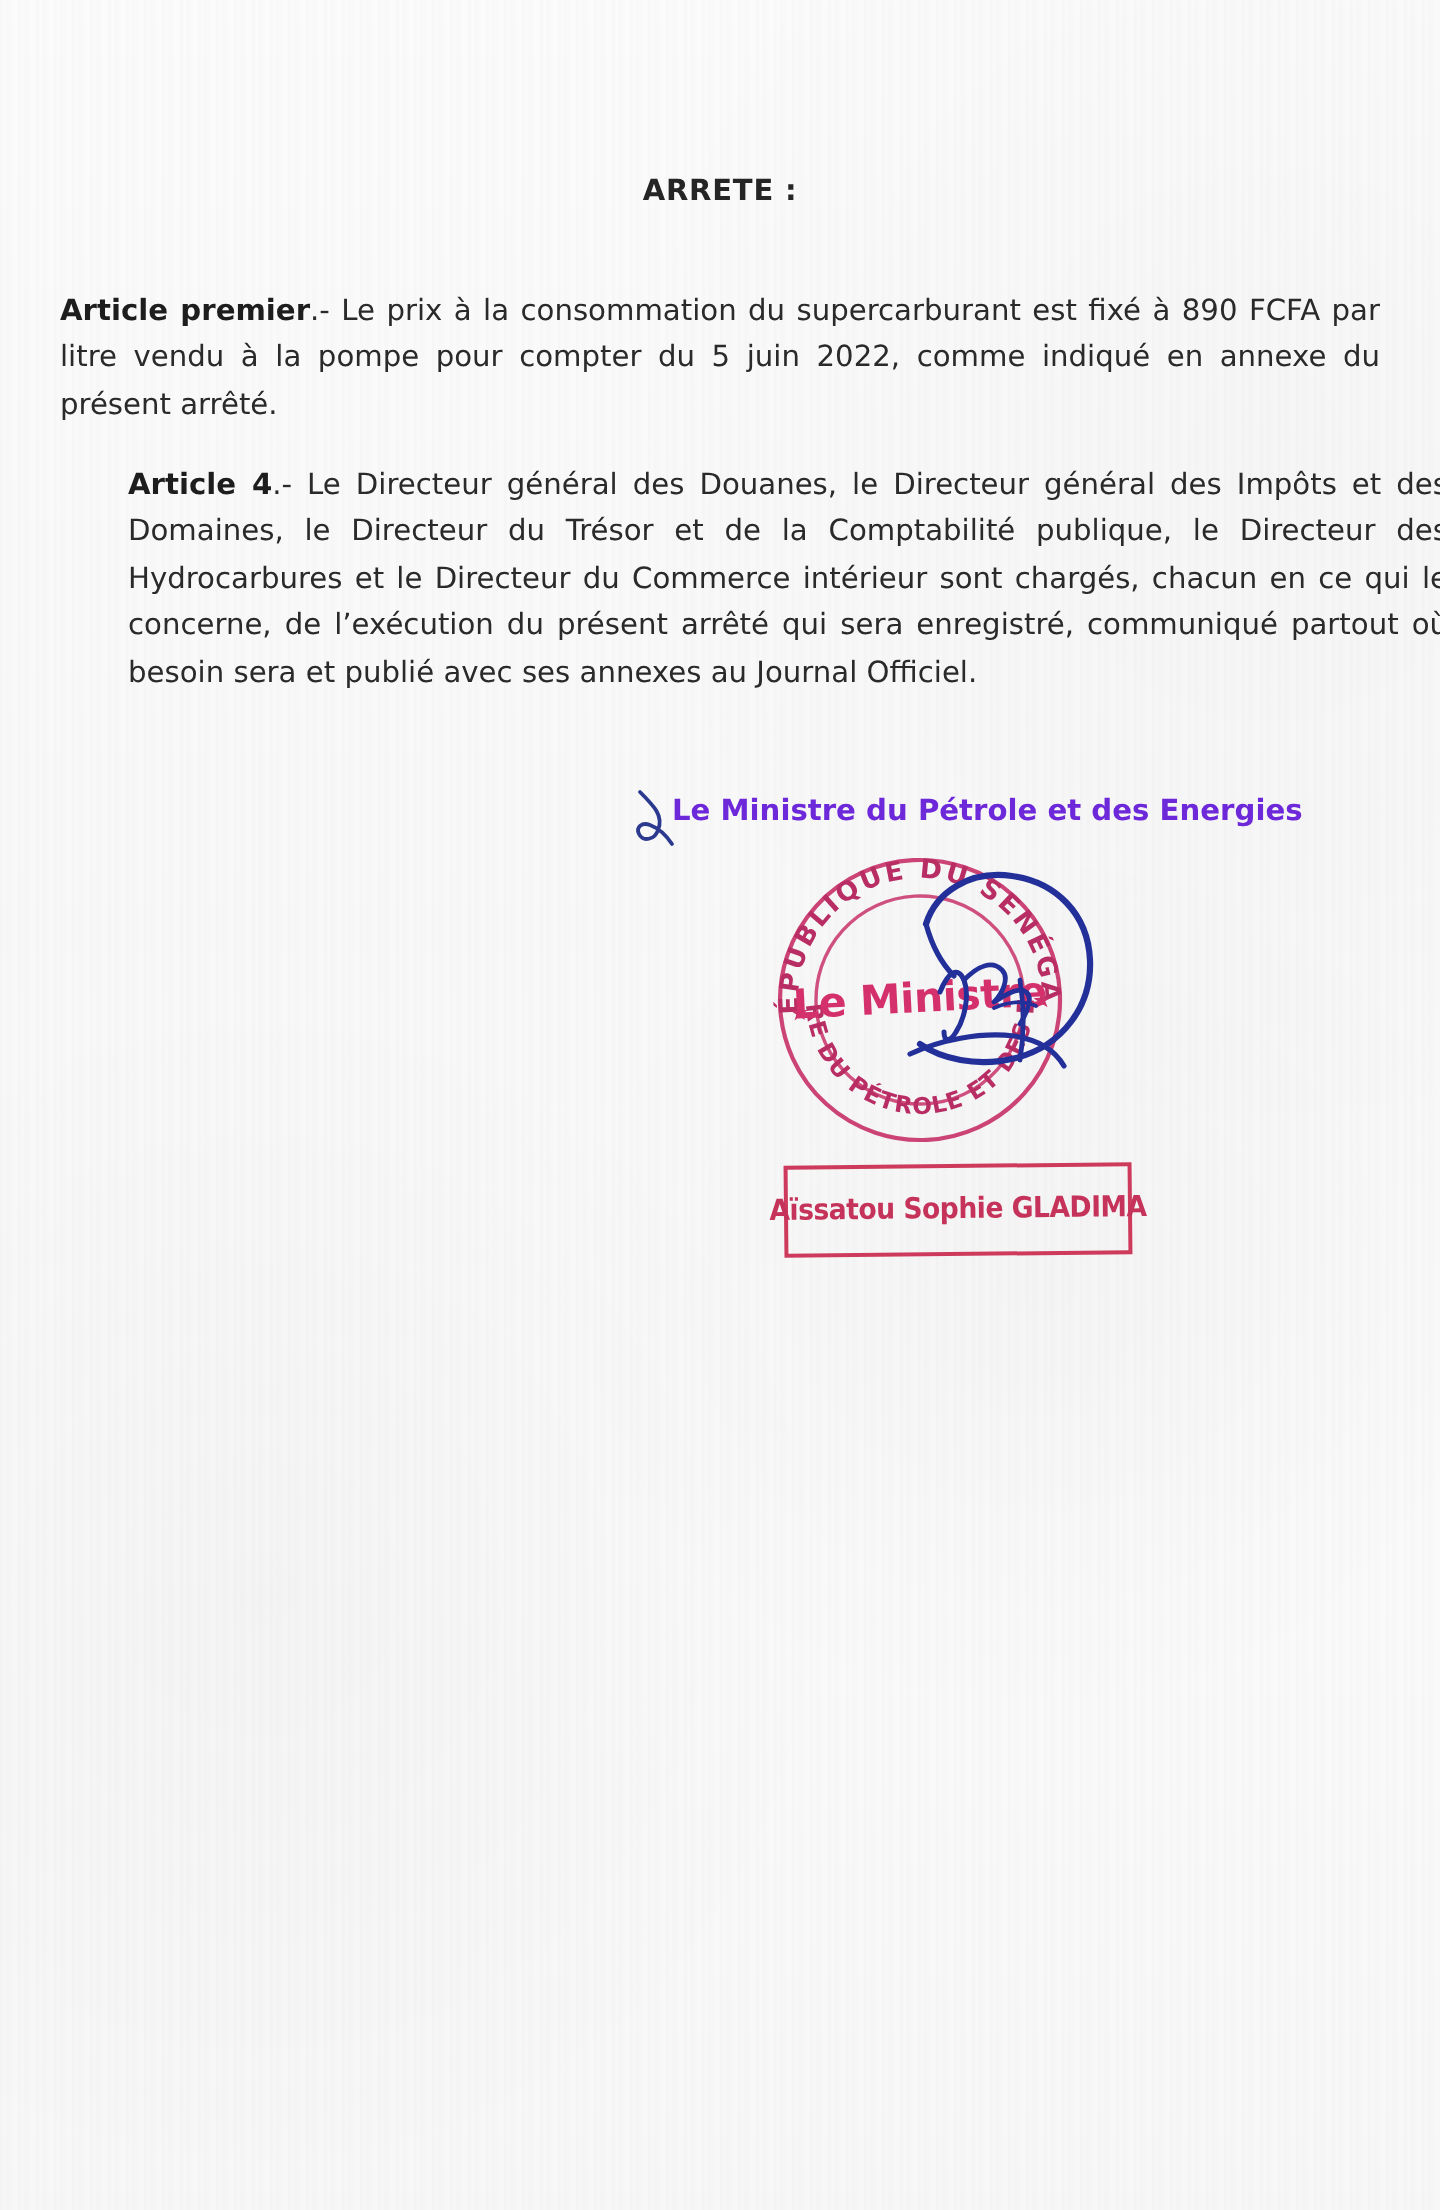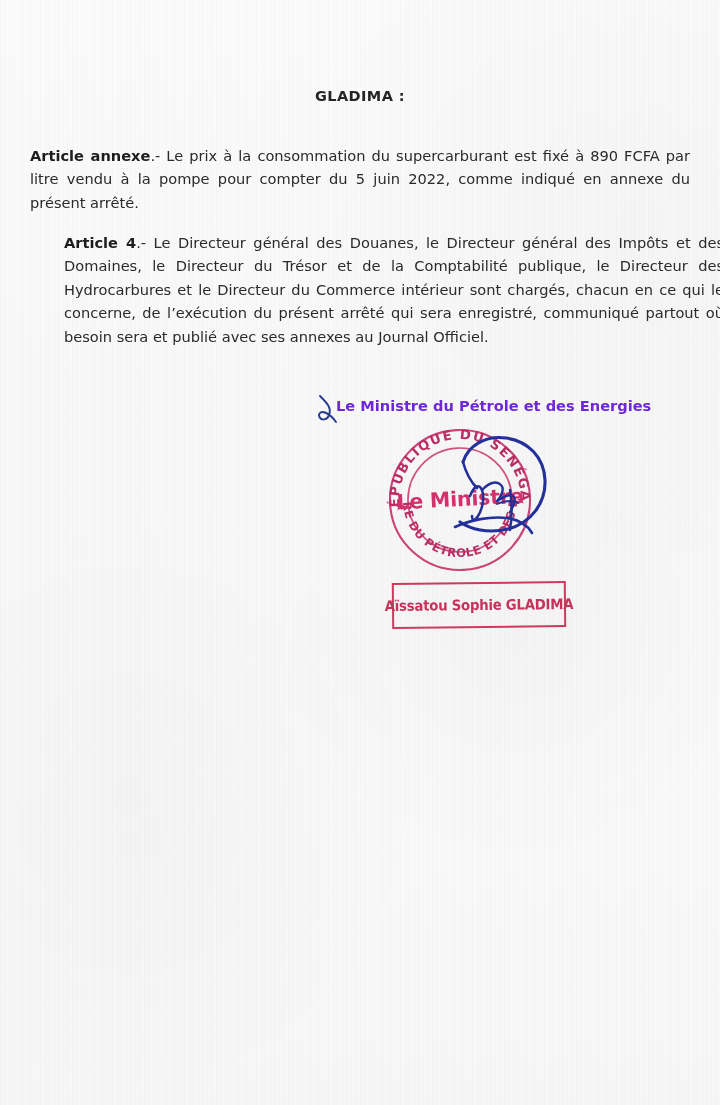--- a/index.html
+++ b/index.html
@@ -136,23 +136,23 @@
     transform: scaleX(0.92);
   }
 </style>
 </head>
 <body>
 
 <div id="page"></div>
 
 <div id="content">
 
-  <div class="heading">GLADIMA :</div>
-
-  <p class="para" id="para-article-premier"><span class="lead">Article annexe</span><span>.- Le prix à la consommation du supercarburant est fixé à 890 FCFA par litre vendu à la pompe pour compter du 5 juin 2022, comme indiqué en annexe du présent arrêté.</span></p>
+  <div class="heading">ARRETE :</div>
+
+  <p class="para" id="para-article-premier"><span class="lead">Article premier</span><span>.- Le prix à la consommation du supercarburant est fixé à 890 FCFA par litre vendu à la pompe pour compter du 5 juin 2022, comme indiqué en annexe du présent arrêté.</span></p>
 
   <p class="para" id="para-article-4"><span class="lead">Article 4</span><span>.- Le Directeur général des Douanes, le Directeur général des Impôts et des Domaines, le Directeur du Trésor et de la Comptabilité publique, le Directeur des Hydrocarbures et le Directeur du Commerce intérieur sont chargés, chacun en ce qui le concerne, de l’exécution du présent arrêté qui sera enregistré, communiqué partout où besoin sera et publié avec ses annexes au Journal Officiel.</span></p>
 
   <div id="signature-block">
 
     <svg id="title-pen-mark" viewBox="0 0 26 34">
       <path d="M4 4 C 11 11, 16 16, 13 23 C 11.5 28, 5.5 29, 3.5 25 C 1.8 21.5, 5 19, 9 20.5 C 13.5 22.2, 17 25.5, 20 30" fill="none" stroke="#2b3a8f" stroke-width="1.9" stroke-linecap="round" stroke-linejoin="round"></path>
     </svg>
 
     <div id="minister-title">Le Ministre du Pétrole et des Energies</div>

